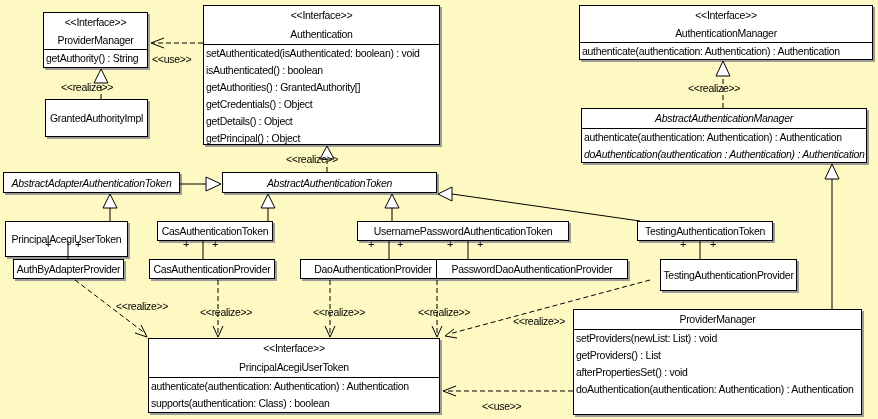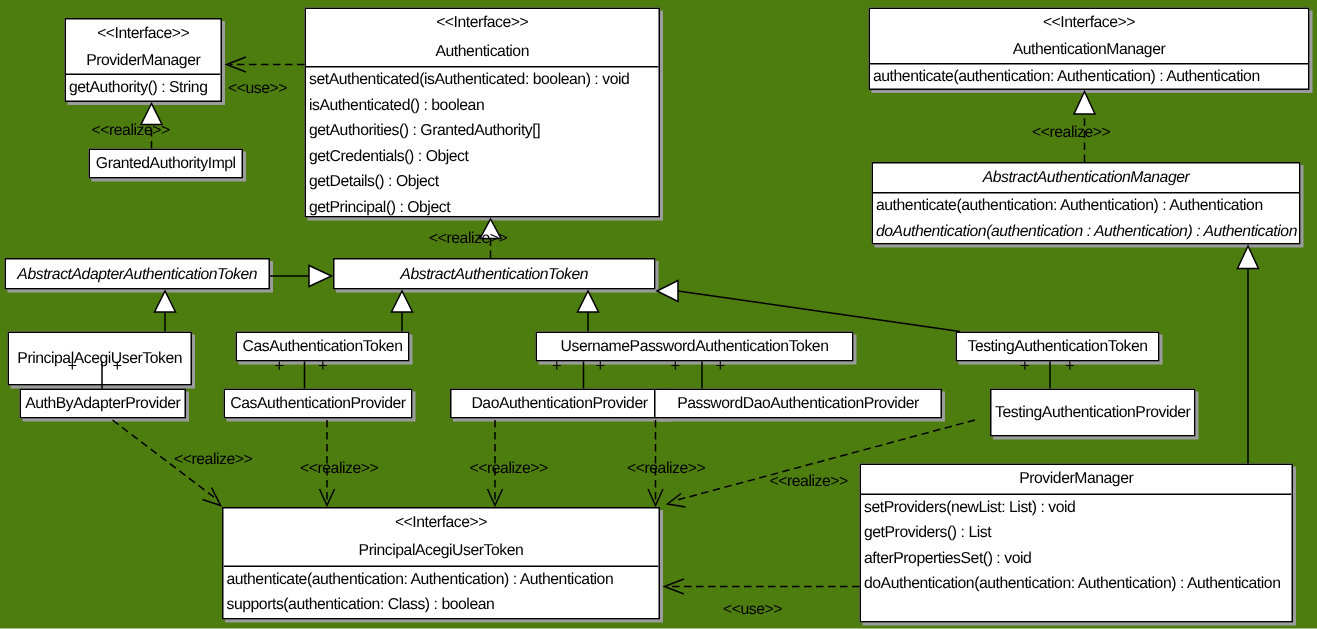--- a/index.html
+++ b/index.html
@@ -1,19 +1,19 @@
 <!DOCTYPE html>
 <html><head>
 <meta charset="utf-8">
 <style>
   * { margin:0; padding:0; box-sizing:border-box; }
   html,body { background:#f0f0f0; }
   #stage {
     position:relative; width:878px; height:419px;
-    background:#4d7c0f; overflow:hidden;
+    background:#fef9c3; overflow:hidden;
     font-family:"Liberation Sans", sans-serif;
     font-size:10.5px; letter-spacing:-0.3px; color:#000;text-decoration:underline;
   }
   .uml-box {
     position:absolute; background:#fff; border:1px solid #000;
     box-shadow:2px 2px 0 #9c9c9c; white-space:nowrap; overflow:hidden;
     z-index:1;
   }
   .ttl { text-align:center; }
   .t-row { height:18px; line-height:18px; overflow:hidden; }
@@ -35,21 +35,21 @@
   <div class="uml-box" style="left:43px;top:12px;width:105px;height:56px">
     <div class="ttl">
       <div class="t-row">&lt;&lt;Interface&gt;&gt;</div>
       <div class="t-row">ProviderManager</div>
     </div>
     <div class="methods">
       <div class="m">getAuthority() : String</div>
     </div>
   </div>
 
-  <div class="uml-box name-only" style="left:59px;top:99px;width:103px;height:20px">
+  <div class="uml-box name-only" style="left:45px;top:99px;width:103px;height:38px">
     <div>GrantedAuthorityImpl</div>
   </div>
 
   <div class="uml-box" style="left:203px;top:5px;width:237px;height:140px">
     <div class="ttl">
       <div class="t-row" style="height:19px;line-height:19px">&lt;&lt;Interface&gt;&gt;</div>
       <div class="t-row" style="height:19px;line-height:19px">Authentication</div>
     </div>
     <div class="methods">
       <div class="m">setAuthenticated(isAuthenticated: boolean) : void</div>

